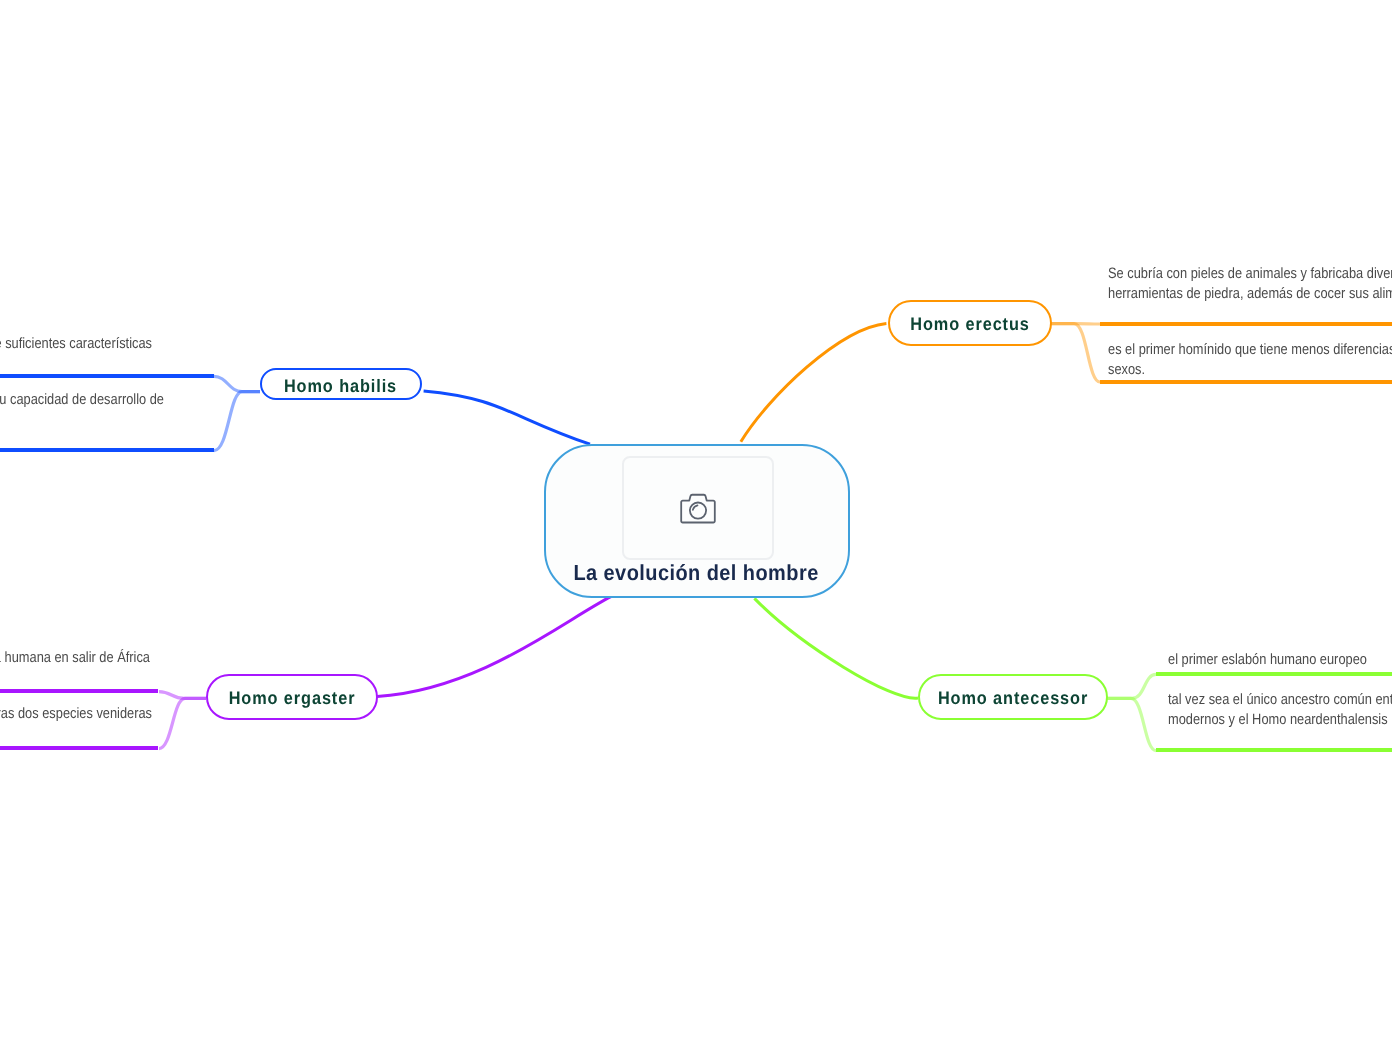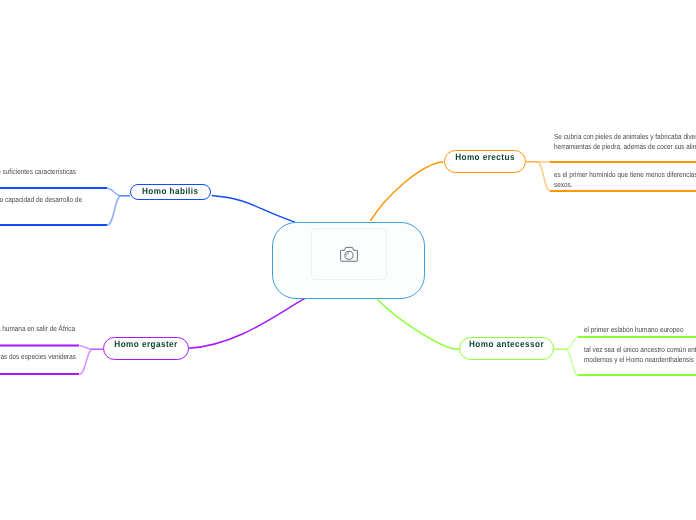--- a/index.html
+++ b/index.html
@@ -1,19 +1,19 @@
 <!DOCTYPE html>
 <html><head>
 <meta charset="utf-8">
 <style>
   html,body{margin:0;padding:0;}
   body{width:696px;height:520px;background:#ffffff;font-family:"Liberation Sans",sans-serif;overflow:hidden;-webkit-font-smoothing:antialiased;text-rendering:geometricPrecision;}
   #canvas{position:relative;width:696px;height:520px;}
   svg.links{position:absolute;left:0;top:0;width:696px;height:520px;overflow:visible;}
-  .node{position:absolute;box-sizing:border-box;display:flex;justify-content:center;
+  .node{position:absolute;box-sizing:border-box;display:flex;align-items:center;justify-content:center;
         background:#ffffff;border-radius:999px;font-weight:bold;color:#0d4434;white-space:nowrap;}
   .node>span{transform:scaleX(0.905);display:inline-block;letter-spacing:0.5px;position:relative;top:0.9px;}
   .leaf{position:absolute;box-sizing:border-box;color:#4a4a4a;font-size:7.5px;line-height:10px;white-space:nowrap;}
   .leaf>div{transform:scaleX(0.855);transform-origin:left center;}
   .leaf.r>div{transform-origin:right center;}
   #root{position:absolute;left:272px;top:222px;width:153px;height:77px;border:1.4px solid #3fa0dc;
         border-radius:24px;background:#fcfdfd;box-sizing:border-box;}
   #root-ph{position:absolute;left:37.5px;top:5px;width:74px;height:50px;border:1px solid #edeff1;border-radius:4px;
            display:flex;align-items:center;justify-content:center;}
   #root-title{position:absolute;left:0;top:281px;width:696px;text-align:center;font-weight:bold;font-size:10.9px;color:#192a4d;letter-spacing:0.25px;}
@@ -54,20 +54,21 @@
   <div id="root" style="border-color: rgb(63, 160, 220);">
     <div id="root-ph">
       <svg width="18" height="16.5" viewBox="0 0 36 33" style="margin-left:1px;">
         <path d="M2.7 8.6h6.6l1.2-4.6a1.7 1.7 0 0 1 1.65-1.25h11.7a1.7 1.7 0 0 1 1.65 1.25l1.2 4.6h6.6a1.5 1.5 0 0 1 1.5 1.5v18.9a1.5 1.5 0 0 1-1.5 1.5H2.7a1.5 1.5 0 0 1-1.5-1.5V10.1a1.5 1.5 0 0 1 1.5-1.5z" fill="none" stroke="#5b626e" stroke-width="1.8" stroke-linejoin="round"></path>
         <circle cx="18" cy="18.6" r="8.1" fill="none" stroke="#5b626e" stroke-width="1.8"></circle>
         <path d="M12.9 17.8a5.9 5.9 0 0 1 4.6-4.4" fill="none" stroke="#5b626e" stroke-width="1.7" stroke-linecap="round"></path>
       </svg>
     </div>
 
   </div>
+  <div id="root-title"><span>La evolución del hombre</span></div>
 
   <div class="node" id="n-habilis" style="left: 130px; top: 184px; width: 81px; height: 16px; border: 1.4px solid rgb(15, 77, 255); font-size: 9px;">
       <span>Homo habilis</span>
     </div>
   <div class="node" id="n-erectus" style="left: 444px; top: 150px; width: 82px; height: 23px; border: 1.4px solid rgb(255, 149, 0); font-size: 9px;">
       <span>Homo erectus</span>
     </div>
   <div class="node" id="n-ergaster" style="left: 103px; top: 337px; width: 86px; height: 23px; border: 1.4px solid rgb(168, 22, 255); font-size: 9px;">
       <span>Homo ergaster</span>
     </div>

